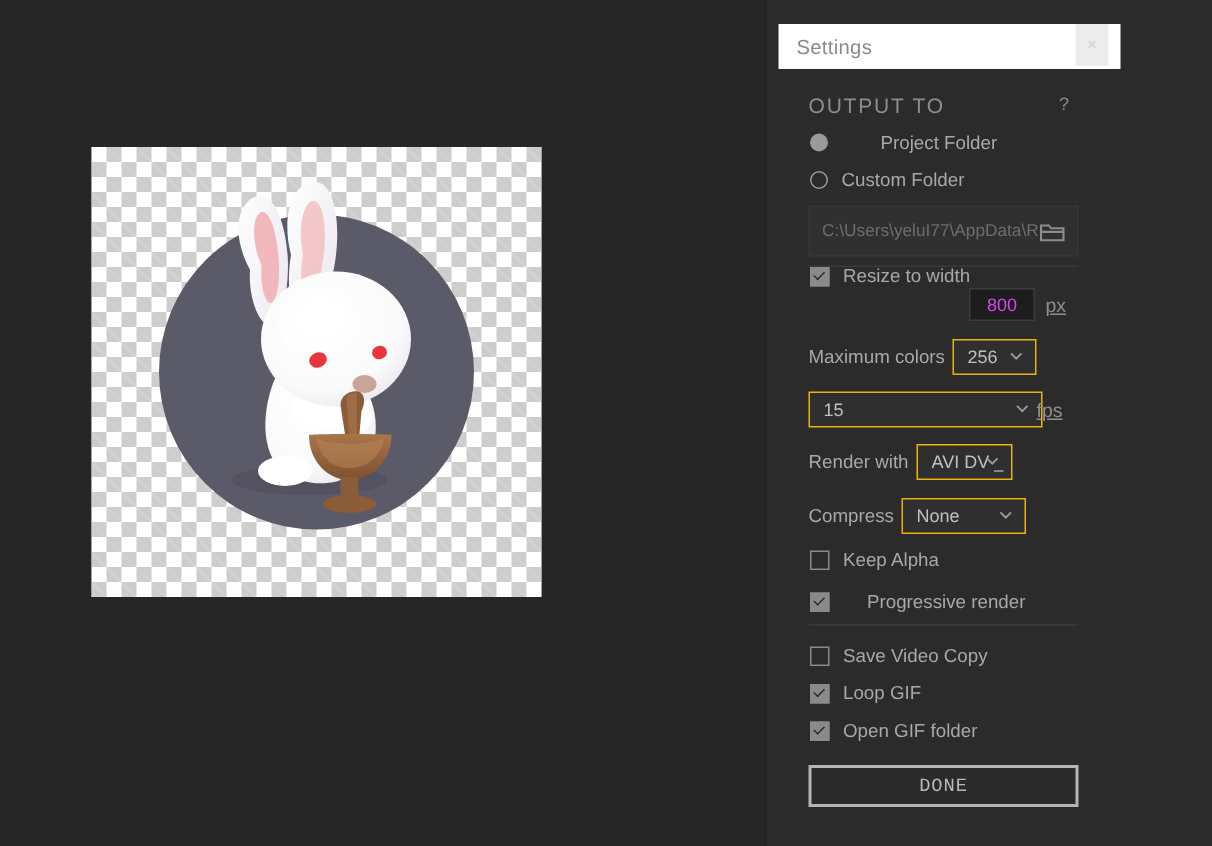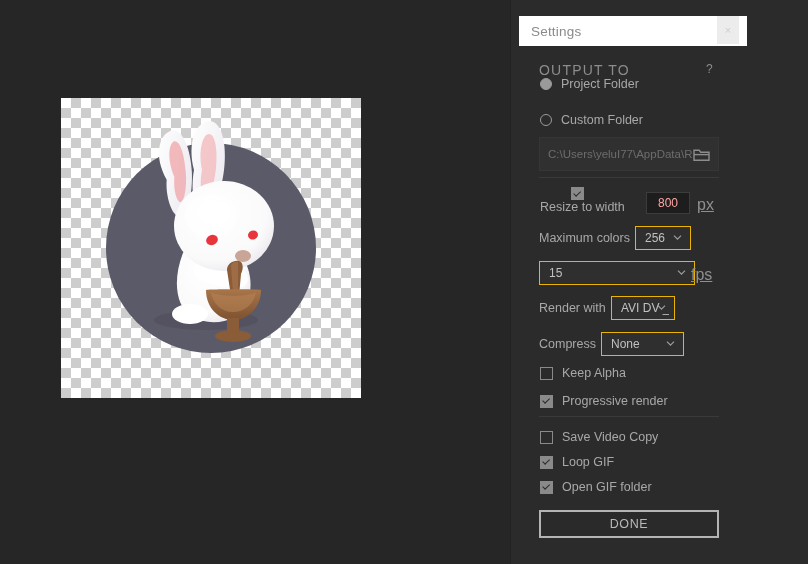--- a/index.html
+++ b/index.html
@@ -86,31 +86,31 @@
   .cbox.checked::after {
     content: ""; width: 6px; height: 3px;
     border-left: 1.8px solid #2b2b2b; border-bottom: 1.8px solid #2b2b2b;
     transform: rotate(-45deg) translate(0.5px, -1px);
   }
 
   
   .num-input {
     position: absolute; background: #1d1d1d; border: 1px solid #3c3c3c;
     display: flex; align-items: center; justify-content: center;
-    font-size: 12px; color: #fca5a5;
+    font-size: 12px; color: #d946ef;
   }
 
   
   .sel {
     position: absolute; background: #2f2f2f; border: 1px solid #eab308;
     display: flex; align-items: center; font-size: 12px; color: #c0c0c0;
   }
   .sel .sel-val { margin-left: 9px; white-space: nowrap; overflow: hidden; }
   .sel .chev { position: absolute; right: 8px; top: 50%; transform: translateY(-60%); }
-  .unit { position: absolute; font-size: 16px; color: #8f8f8f; text-decoration: underline; }
+  .unit { position: absolute; font-size: 13px; color: #8f8f8f; text-decoration: underline; }
 
   
   #done-btn {
     position: absolute; left: 538px; top: 510px; width: 180px; height: 28px;
     background: #2a2a2a; border: 2px solid #b4b4b4;
     display: flex; align-items: center; justify-content: center;
     font-size: 12.5px; color: #b9b9b9; letter-spacing: .6px;
   }
 </style>
 </head>
@@ -175,42 +175,42 @@
   <div id="settings-panel">
 
     <div id="panel-header">
       <span id="panel-title">Settings</span>
     </div>
     <div id="panel-close">×</div>
 
     <div class="section-label" style="left:28px; top:62px;">OUTPUT TO</div>
     <div class="help-mark" style="left:195px; top:62px;">?</div>
 
-    <div class="radio-row" style="left:29px; top:77px;">
+    <div class="radio-row" style="left:29px; top:88px;gap:26px;">
       <span class="radio checked"></span>
       <span class="row-label">Project Folder</span>
     </div>
     <div class="radio-row" style="left:29px; top:113px;">
       <span class="radio"></span>
       <span class="row-label">Custom Folder</span>
     </div>
 
     <div id="path-field" style="left:28px; top:137px;">
       <span id="path-text">C:\Users\yeluI77\AppData\R</span>
       <span id="folder-btn">
         <svg width="17" height="14" viewBox="0 0 17 14" fill="none" stroke="#8d8d8d" stroke-width="1.4">
           <path d="M1 12.2V2.3h5.2l1.5 1.9H16v8z"></path>
           <path d="M1 6.6h15"></path>
         </svg>
       </span>
     </div>
 
     <div class="divider" style="left:28px; top:177px;"></div>
 
-    <div class="check-row" style="left:29px; top:187px;flex-direction:column;">
+    <div class="check-row" style="left:29px; top:177px;">
       <span class="cbox checked"></span>
       <span class="row-label">Resize to width</span>
     </div>
     <div class="num-input" style="left:135px; top:192px; width:44px; height:22px;">800</div>
     <div class="unit" style="left:186px; top:196px;">px</div>
 
     <div class="row-label" style="position:absolute; left:28px; top:231px;">Maximum colors</div>
     <div class="sel" style="left:124px; top:226px; width:56px; height:24px;">
       <span class="sel-val">256</span>
       <span class="chev">
@@ -247,36 +247,36 @@
         <svg width="9" height="6" viewBox="0 0 9 6" fill="none" stroke="#9b9b9b" stroke-width="1.3">
             <path d="M1 1l3.5 3.5L8 1"></path>
           </svg>
       </span>
     </div>
 
     <div class="check-row" style="left:29px; top:366px;">
       <span class="cbox"></span>
       <span class="row-label">Keep Alpha</span>
     </div>
-    <div class="check-row" style="left:29px; top:394px;">
+    <div class="check-row" style="left:29px; top:394px;gap:16px;">
       <span class="cbox checked"></span>
       <span class="row-label">Progressive render</span>
     </div>
 
     <div class="divider" style="left:28px; top:416px;"></div>
 
     <div class="check-row" style="left:29px; top:430px;">
       <span class="cbox"></span>
       <span class="row-label">Save Video Copy</span>
     </div>
     <div class="check-row" style="left:29px; top:455px;">
       <span class="cbox checked"></span>
       <span class="row-label">Loop GIF</span>
     </div>
     <div class="check-row" style="left:29px; top:480px;">
       <span class="cbox checked"></span>
       <span class="row-label">Open GIF folder</span>
     </div>
 
-    <div id="done-btn" style="left:28px;">DONE</div>
+    <div id="done-btn" style="left:28px;font-family:Liberation Mono, monospace;">DONE</div>
 
   </div>
 </div>
 
 </body></html>

